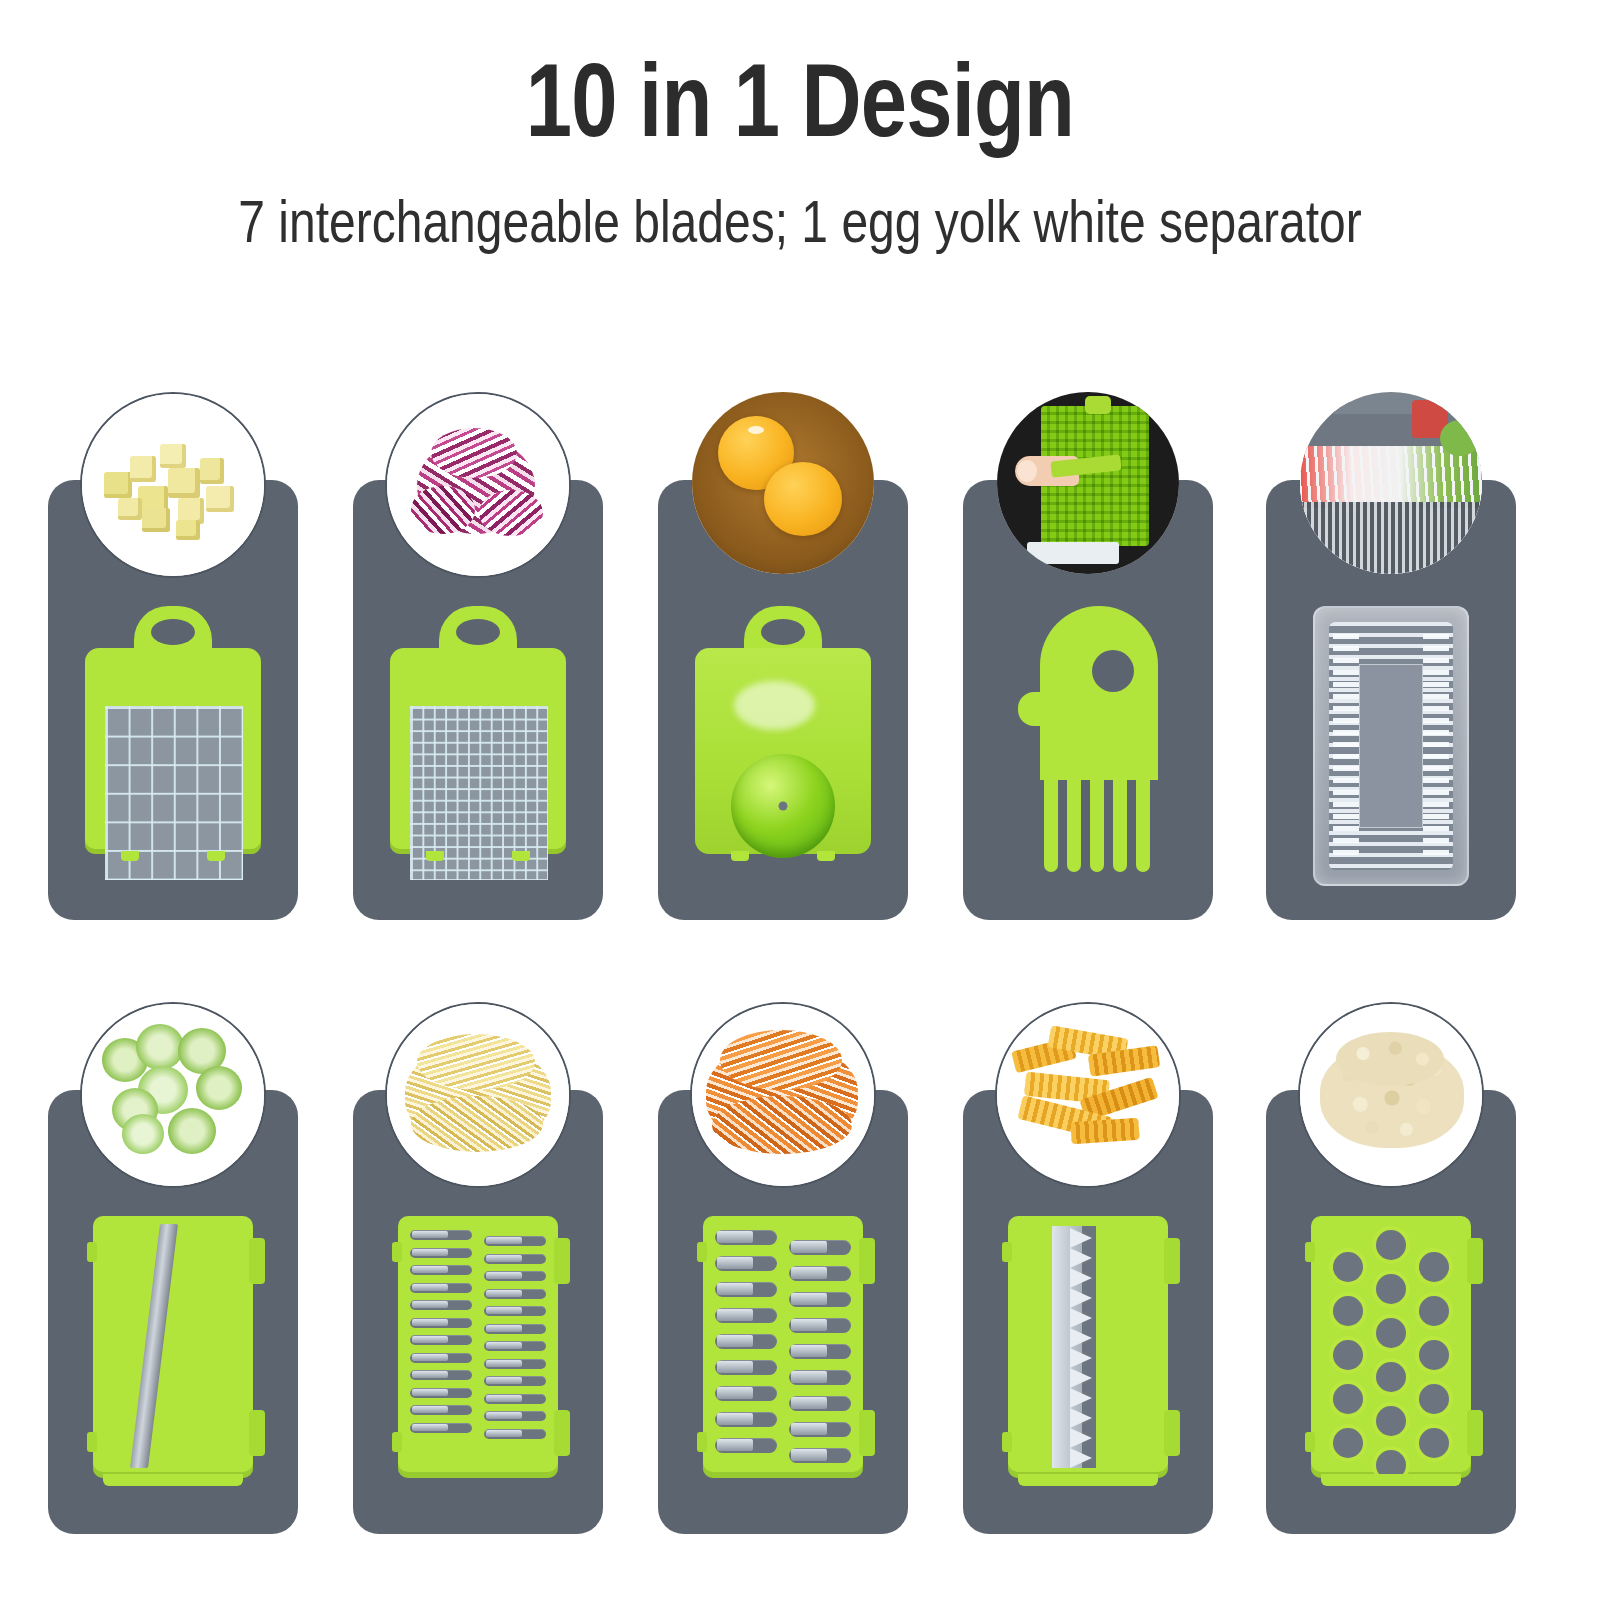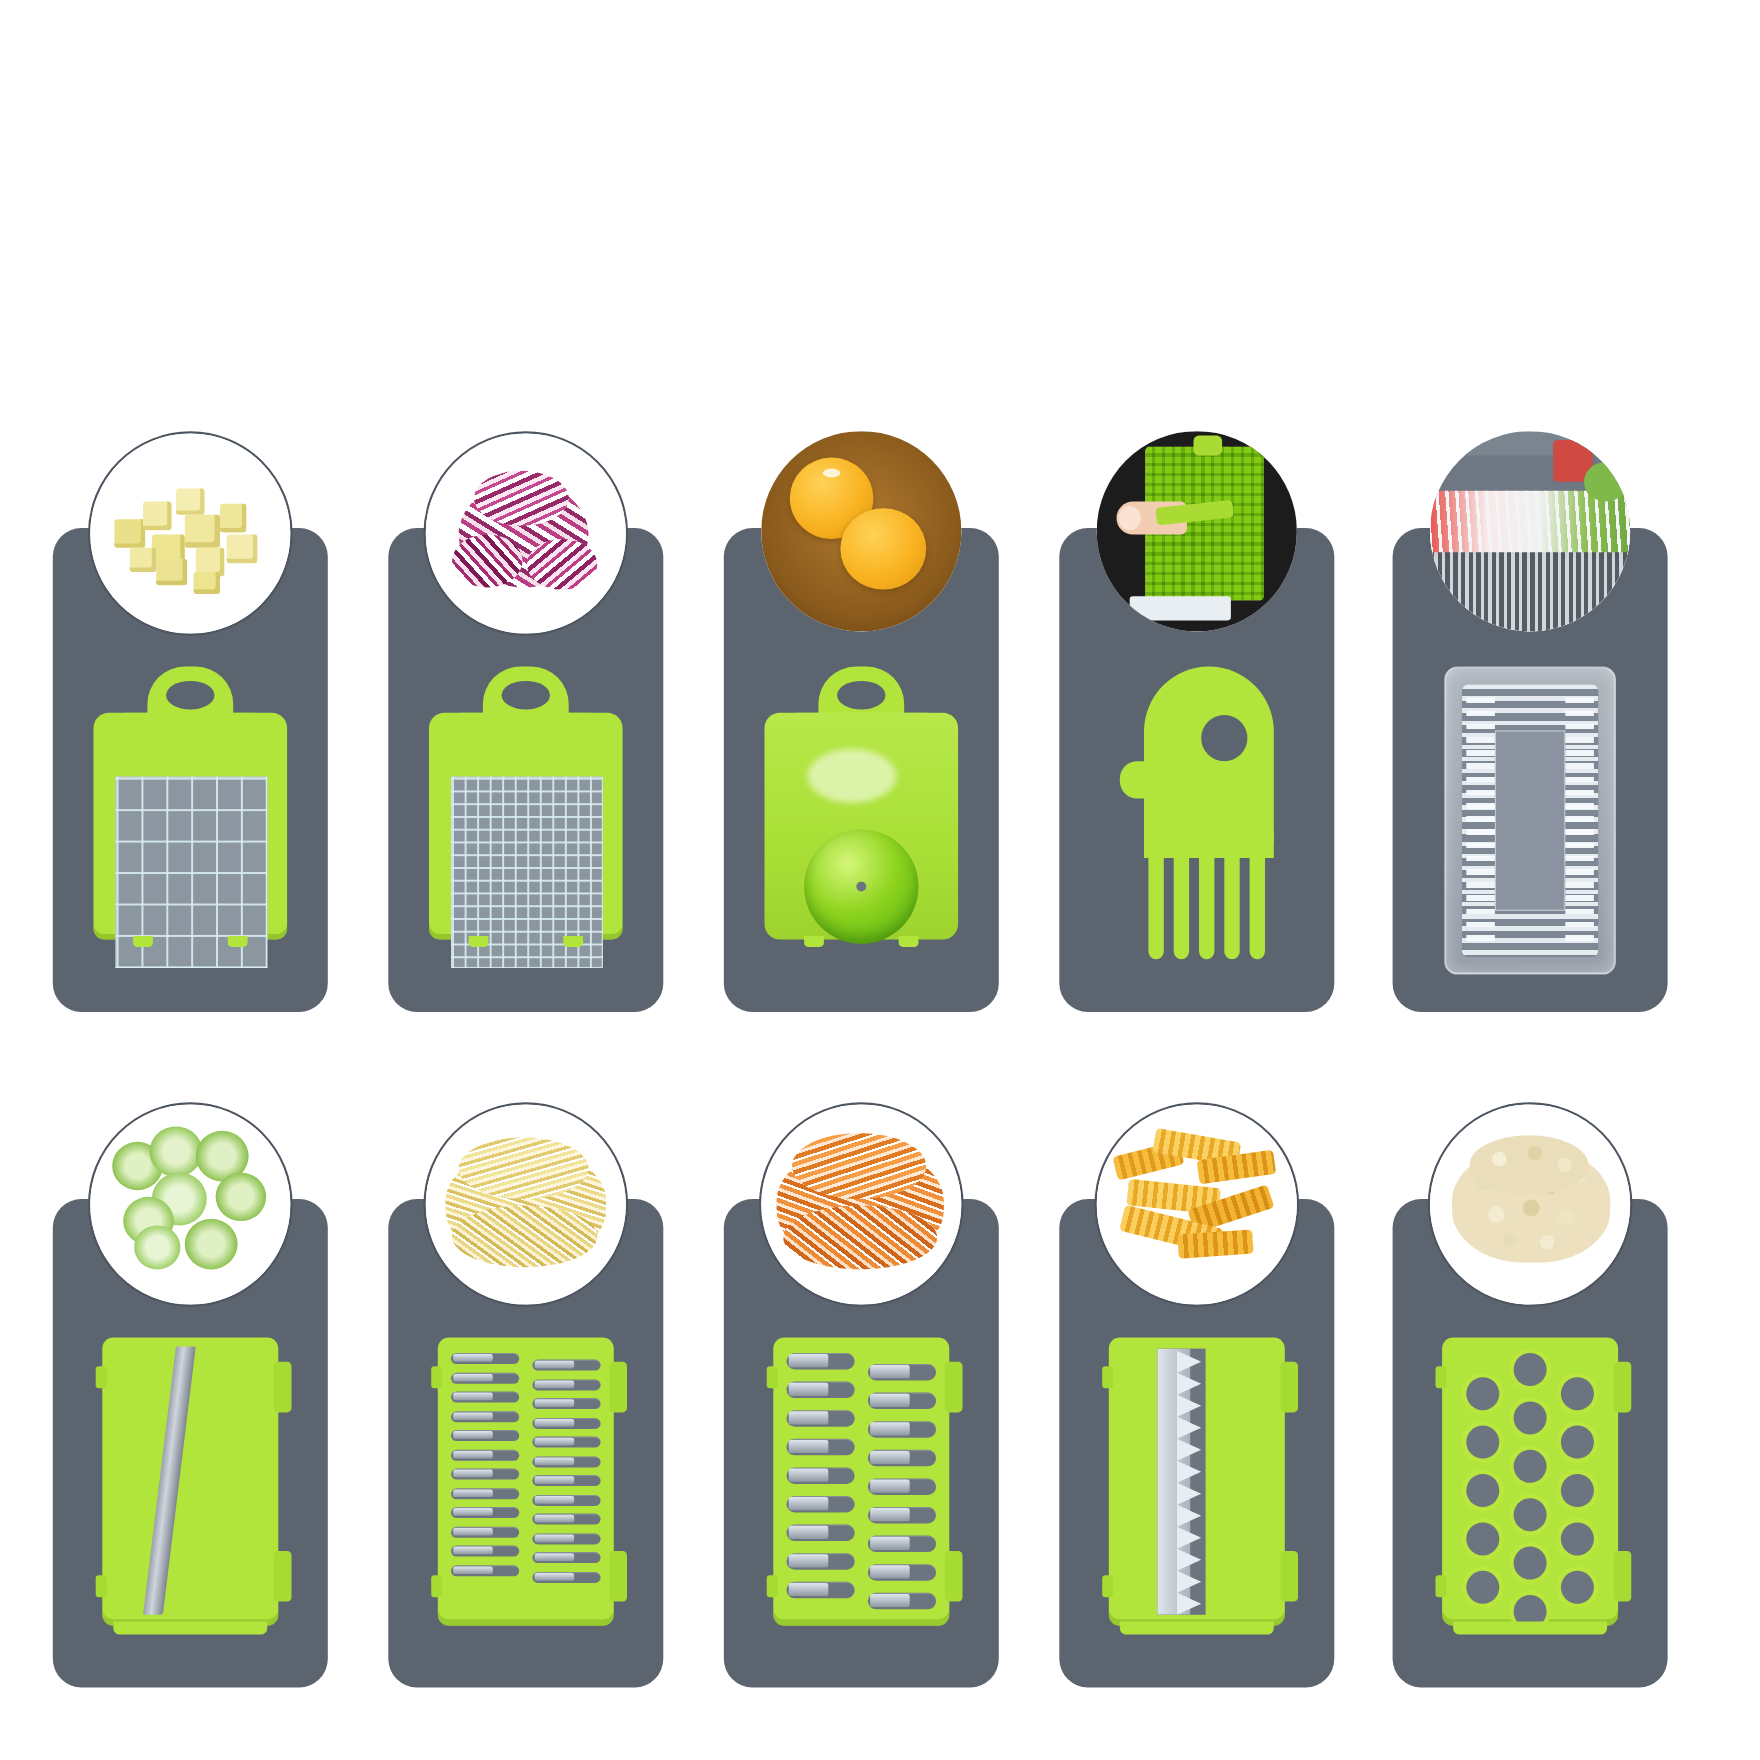--- a/index.html
+++ b/index.html
@@ -230,20 +230,24 @@
   .ph-noodle{background:#fff;}
   .ph-carrot{background:#fff;}
   .ph-fries{background:#fff;}
   .ph-garlic{background:#fff;}
 </style>
 </head>
 <body>
 
 <div class="page">
 
+  <div class="header">
+    <div class="title">10 in 1 Design</div>
+    <div class="subtitle">7 interchangeable blades;  1 egg yolk white separator</div>
+  </div>
 
   <div class="grid">
 
     <div class="cell r1 c1">
       <div class="card"></div>
       <div class="bubble">
         <div class="ph ph-potato">
           <div class="bit" style="left:22px;top:78px;width:28px;height:26px;background:#e9e08a;box-shadow:inset -4px -4px 0 #d8cc6a;"></div>
           <div class="bit" style="left:48px;top:62px;width:26px;height:26px;background:#f2ebaa;box-shadow:inset -4px -4px 0 #ddd078;"></div>
           <div class="bit" style="left:56px;top:92px;width:30px;height:28px;background:#ece48f;box-shadow:inset -4px -4px 0 #d6c96a;"></div>

